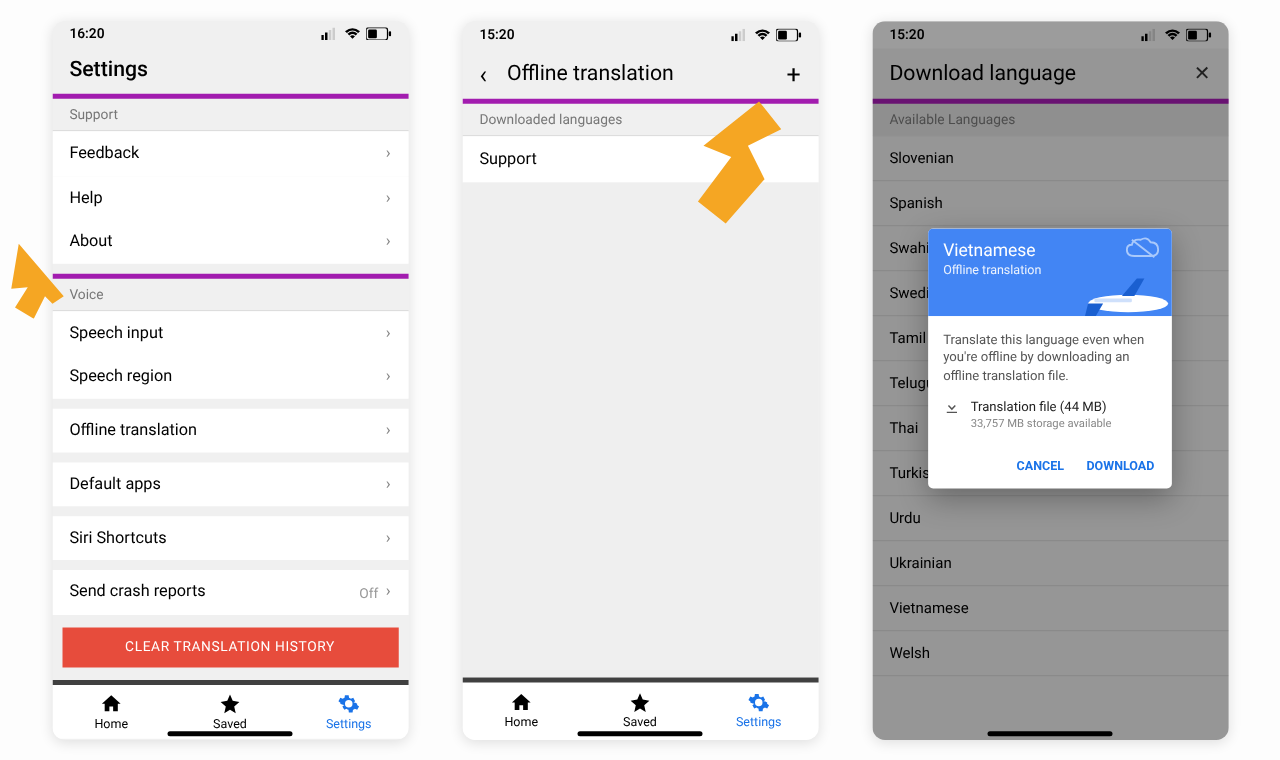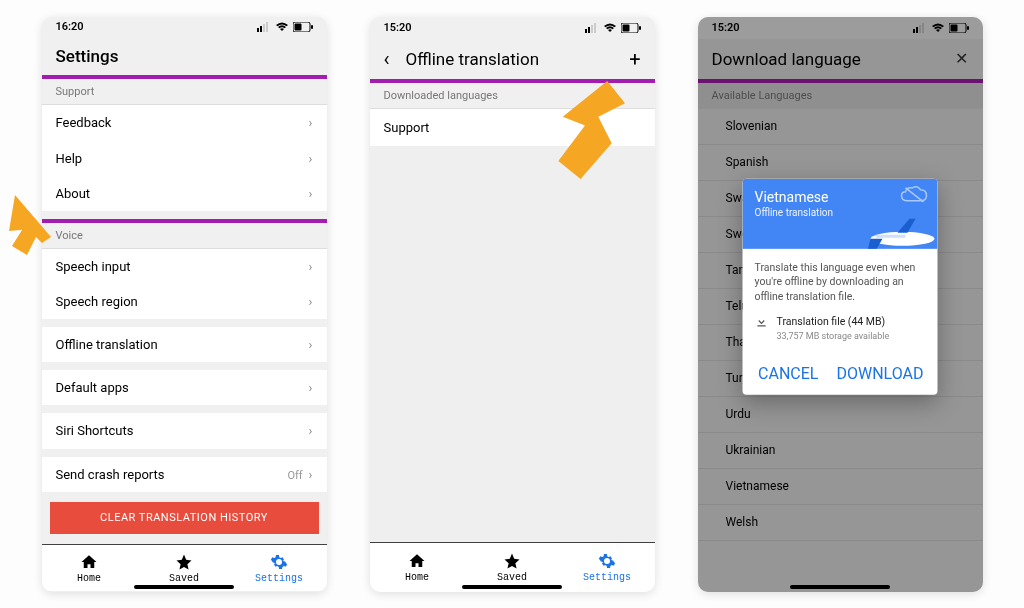--- a/index.html
+++ b/index.html
@@ -80,22 +80,21 @@
     display: flex;
     align-items: center;
     justify-content: center;
     cursor: pointer;
   }
   .flex-fill { flex: 1; background: #efefef; }
   .tab-bar {
     height: 50px;
     background: #fff;
     display: flex;
-    border-top: 1px solid #404040;
-    font-family: Liberation Mono, monospace;
+    border-top: 4px solid #404040;
   }
   .tab {
     flex: 1;
     display: flex;
     flex-direction: column;
     align-items: center;
     justify-content: center;
     font-size: 10px;
     gap: 2px;
     cursor: pointer;
@@ -110,21 +109,21 @@
     transform: translateX(-50%);
     width: 100px;
     height: 4px;
     background: #000;
     border-radius: 2px;
   }
   .bg-row {
     height: 36px;
     display: flex;
     align-items: center;
-    padding: 0 28px;
+    padding: 0 14px;
     font-size: 12px;
     border-bottom: 1px solid #d5d5d5;
   }
   .close-x { font-size: 16px; font-weight: 300; color: #333; }
   .sheet-bg-dim {
     position: absolute;
     inset: 0;
     background: rgba(0,0,0,.35);
   }
   .dialog {
@@ -173,22 +172,22 @@
   .dl-row .filetext { font-size: 10.5px; color: #222; }
   .dl-row .storage { font-size: 9px; color: #888; }
   .dialog-actions {
     display: flex;
     justify-content: flex-end;
     gap: 18px;
     padding: 10px 14px 12px;
   }
   .dialog-actions span {
     color: #1a73e8;
-    font-size: 16px;
-    font-weight: 400;
+    font-size: 10px;
+    font-weight: 700;
     cursor: pointer;
   }
   .arrow {
     position: absolute;
     width: 60px;
     height: 60px;
     pointer-events: none;
   }
 </style>
 </head>

